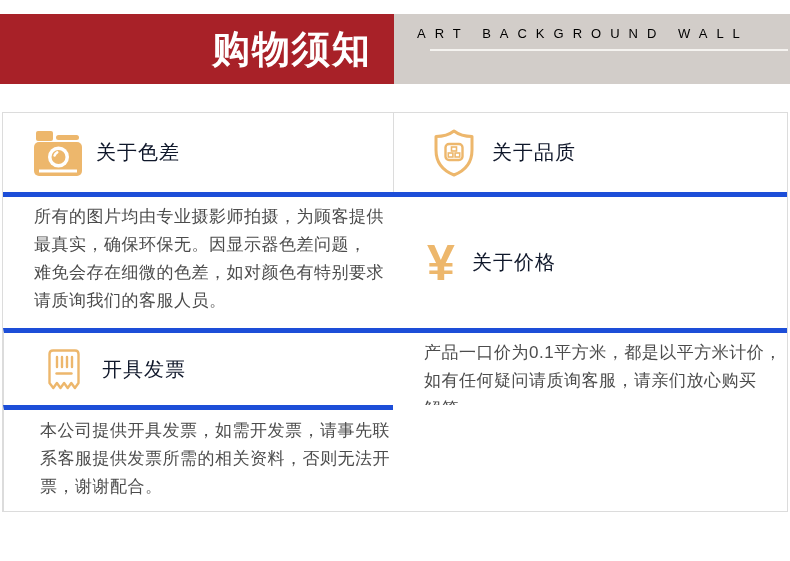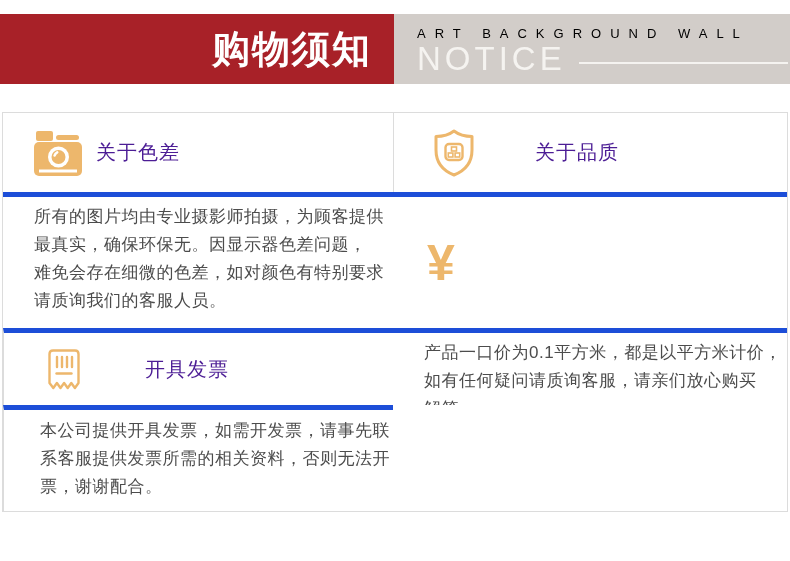--- a/index.html
+++ b/index.html
@@ -31,47 +31,46 @@
   }
   .notice-rule { flex:1; height:2px; background:#F5F3F0; margin-left:13px; margin-top:7px; }
 
   
   .grid {
     position:absolute; left:2px; top:112px; width:786px; height:400px;
     border:1px solid #DCDCDC;
     display:grid; grid-template-columns:390px 1fr; grid-template-rows:79px 136px 77px 1fr;
   }
   .cell { overflow:hidden; }
-  .bl { border-left:1px solid #DCDCDC;gap:43px; }
+  .bl { border-left:1px solid #DCDCDC; }
   .bt { border-top:5px solid #1d4ed8; }
 
   .title-cell { display:flex; align-items:center; padding-left:31px; }
   .title-cell.rcol { padding-left:36px; }
   .icon-slot { width:48px; height:50px; display:flex; align-items:center; justify-content:center; margin-right:14px; flex:none; }
-  .sec-title { font-size:20px; color:#4c1d95; letter-spacing:1px; white-space:nowrap; }
+  .sec-title { font-size:20px; color:#0f172a; letter-spacing:1px; white-space:nowrap; }
 
   .body-cell { padding:6px 26px 0 31px; font-size:17px; line-height:28px; color:#4C4C4C; letter-spacing:0.5px; }
   .body-cell.rcol { padding-left:36px; padding-top:7px; }
   .body-line { white-space:nowrap; }
 
   .yen-glyph { font-size:50px; font-weight:bold; color:#EDB76C; line-height:1; }
   svg { display:block; }
 </style>
 </head>
 <body>
 
 <div class="page">
 
   <div class="header-red">
     <div class="hd-title">购物须知</div>
   </div>
   <div class="header-gray">
     <div class="art-line">ART BACKGROUND WALL</div>
     <div class="notice-row">
-      <span class="notice-word">NOTICE</span>
       <span class="notice-rule"></span>
     </div>
   </div>
 
   <div class="grid">
 
     <div class="cell title-cell">
       <span class="icon-slot">
         <svg width="48" height="46" viewBox="0 0 48 46" aria-hidden="true">
           <g fill="#EDB76C">
@@ -104,20 +103,21 @@
       <div class="body-line">所有的图片均由专业摄影师拍摄，为顾客提供</div>
       <div class="body-line">最真实，确保环保无。因显示器色差问题，</div>
       <div class="body-line">难免会存在细微的色差，如对颜色有特别要求</div>
       <div class="body-line">请质询我们的客服人员。</div>
     </div>
 
     <div class="cell title-cell bt">
       <span class="icon-slot" style="width:34px;">
         <span class="yen-glyph">¥</span>
       </span>
+      <span class="sec-title">关于价格</span>
     </div>
     <div class="cell title-cell rcol bl bt">
       <span class="icon-slot">
         <svg width="40" height="45" viewBox="0 0 40 45" aria-hidden="true">
           <path d="M5.5 36 V7 Q5.5 3.5 9 3.5 H31 Q34.5 3.5 34.5 7 V36 L30.9 41 L27.3 36 L23.7 41 L20.1 36 L16.5 41 L12.9 36 L9.3 41 Z" fill="none" stroke="#EDB76C" stroke-width="2.4" stroke-linejoin="round"></path>
           <path d="M13 10 V20 M18 10 V20 M23 10 V20 M28 10 V20" stroke="#EDB76C" stroke-width="2.4" stroke-linecap="round" fill="none"></path>
           <path d="M12.5 26.5 H27.5" stroke="#EDB76C" stroke-width="2.4" stroke-linecap="round" fill="none"></path>
         </svg>
       </span>
       <span class="sec-title">开具发票</span>

